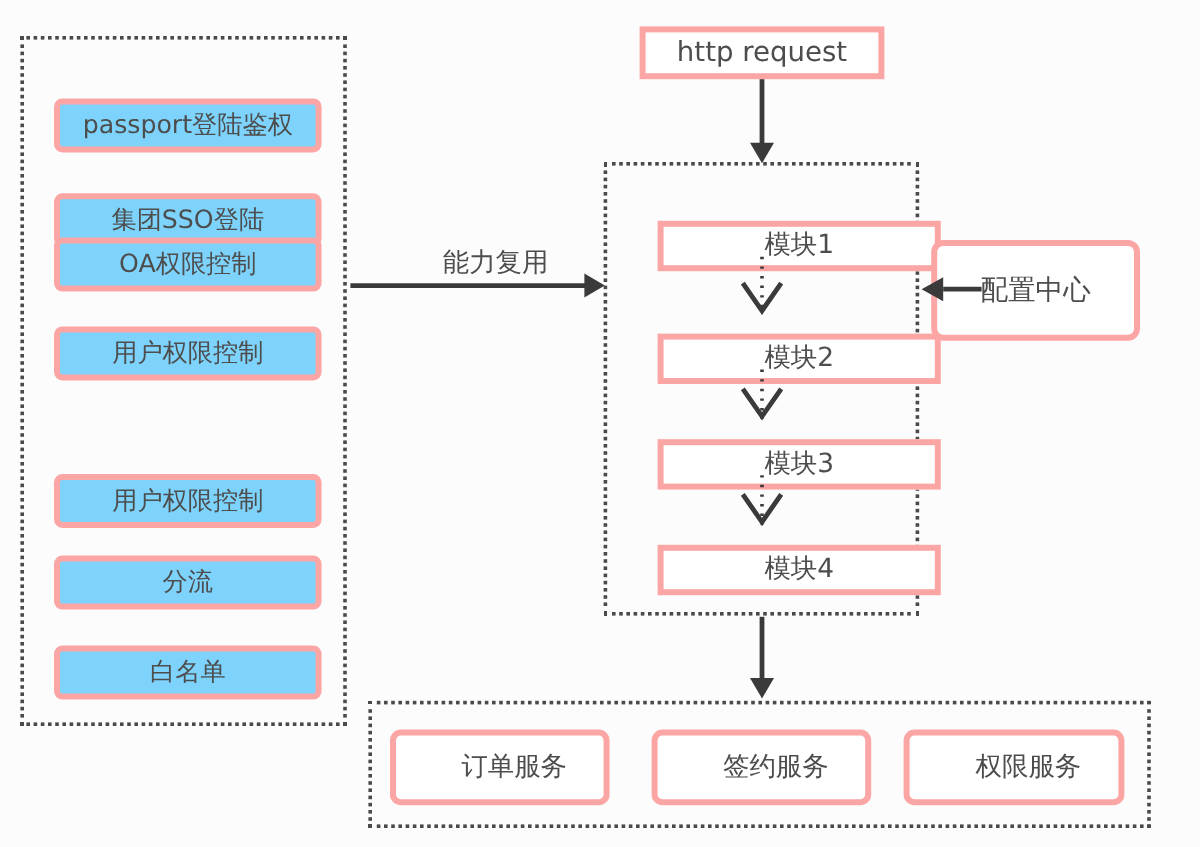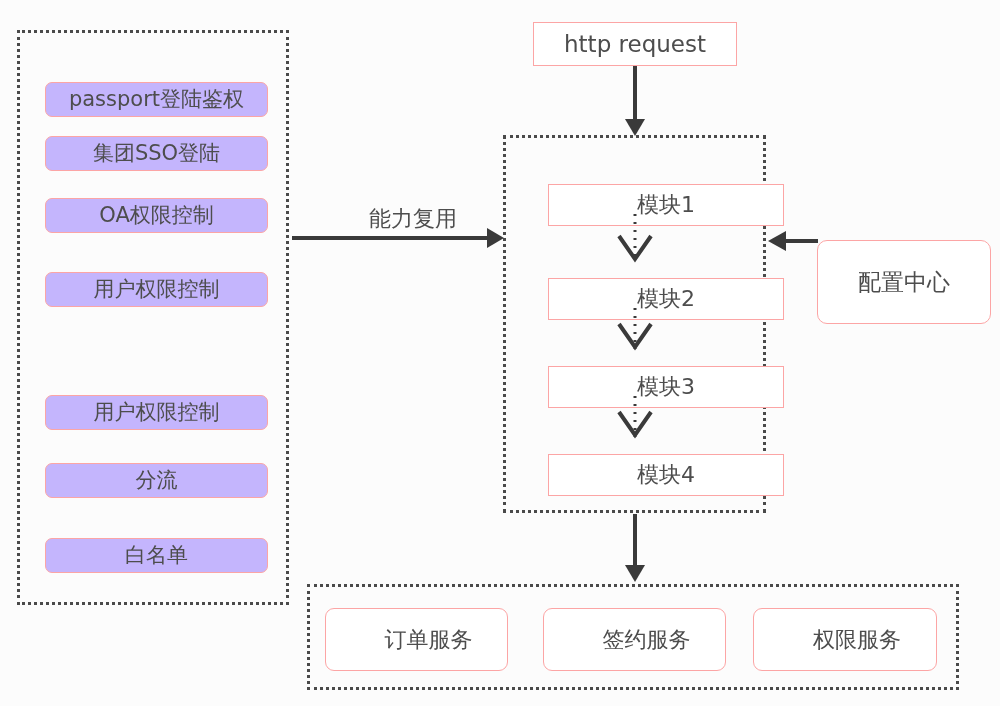--- a/index.html
+++ b/index.html
@@ -19,56 +19,55 @@
     position: absolute;
     border: 3px dotted #4a4a4a;
     background: transparent;
   }
   .node {
     position: absolute;
     display: flex;
     align-items: center;
     justify-content: center;
     text-align: center;
-    border: 1px solid #fca5a5;
+    border: 5px solid #fca5a5;
     background: #ffffff;
     font-size: 22px;
     color: #4d4d4d;
     line-height: 1.15;
   }
   .cap {
     left: 45px;
     width: 223px;
-    height: 35px;
-    background: #c4b5fd;
+    height: 45px;
+    background: #7dd3fc;
     border-radius: 7px;
     font-size: 21px;
     line-height: 25px;
     overflow: visible;
   }
   .module {
     left: 548px;
     width: 236px;
     height: 42px;
     margin-top: 14px;
   }
   .svc {
     top: 608px;
     height: 63px;
     border-radius: 9px;
     padding-left: 24px;
   }
   .config-box {
-    left: 817px;
+    left: 776px;
     top: 200px;
     width: 174px;
     height: 84px;
     border-radius: 10px;
     font-size: 23px;
-    margin-top: 40px;
   }
   .http-box {
     left: 533px;
     top: 22px;
     width: 204px;
     height: 44px;
     font-size: 23px;
   }
   .flow-label {
     position: absolute;
@@ -89,21 +88,21 @@
   svg.overlay polygon { fill: #3a3a3a; }
 </style>
 </head>
 <body>
 
 <div class="canvas">
 
   <div class="dashed-panel" style="left:17px; top:30px; width:272px; height:575px"></div>
 
   <div class="node cap" style="top:82px">passport登陆鉴权</div>
-  <div class="node cap" style="top:136px">集团SSO登陆</div>
+  <div class="node cap" style="top:161px">集团SSO登陆</div>
   <div class="node cap" style="top:198px">OA权限控制</div>
   <div class="node cap" style="top:272px">用户权限控制</div>
   <div class="node cap" style="top:395px">用户权限控制</div>
   <div class="node cap" style="top:463px">分流</div>
   <div class="node cap" style="top:538px">白名单</div>
 
   <div class="node http-box">http request</div>
 
   <div class="dashed-panel" style="left:503px; top:135px; width:263px; height:378px"></div>
 

